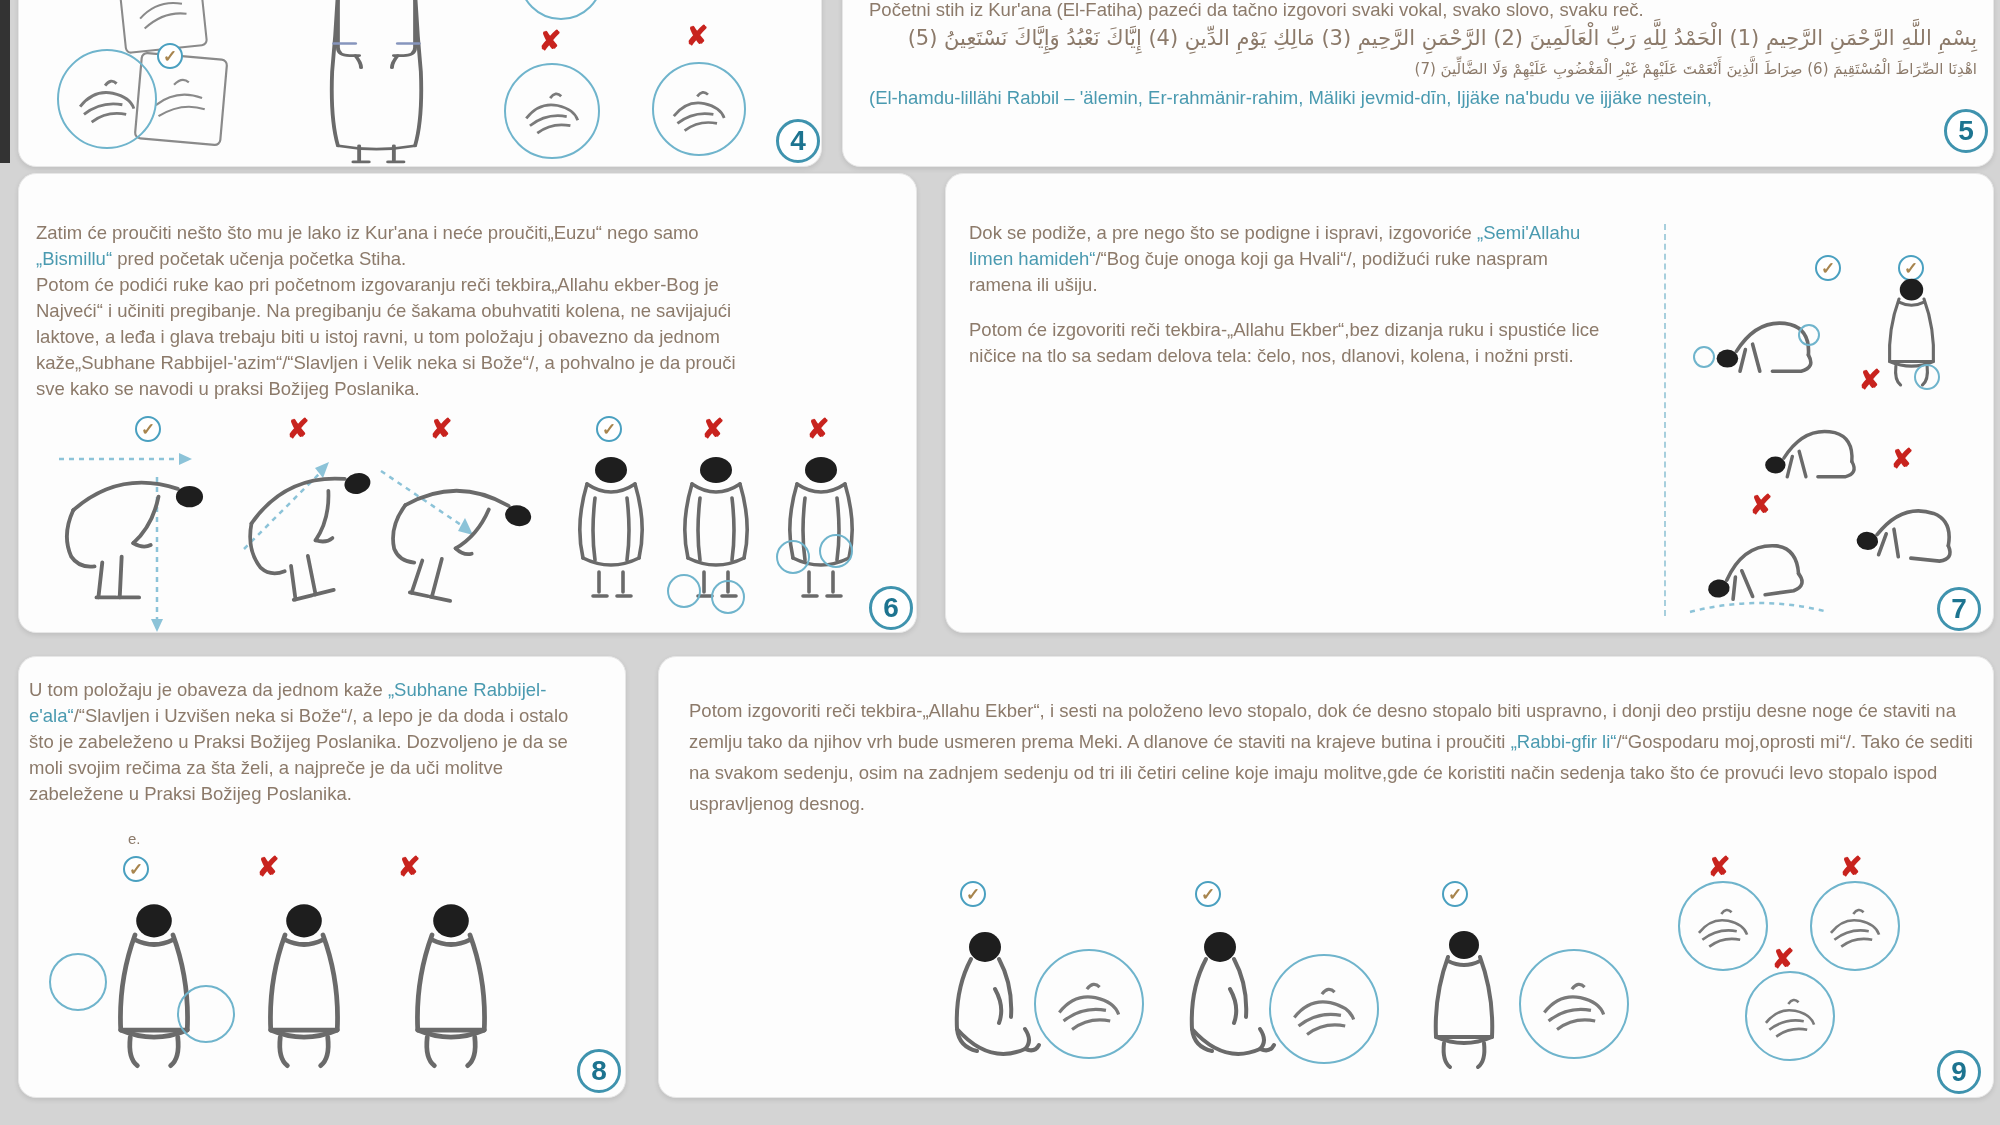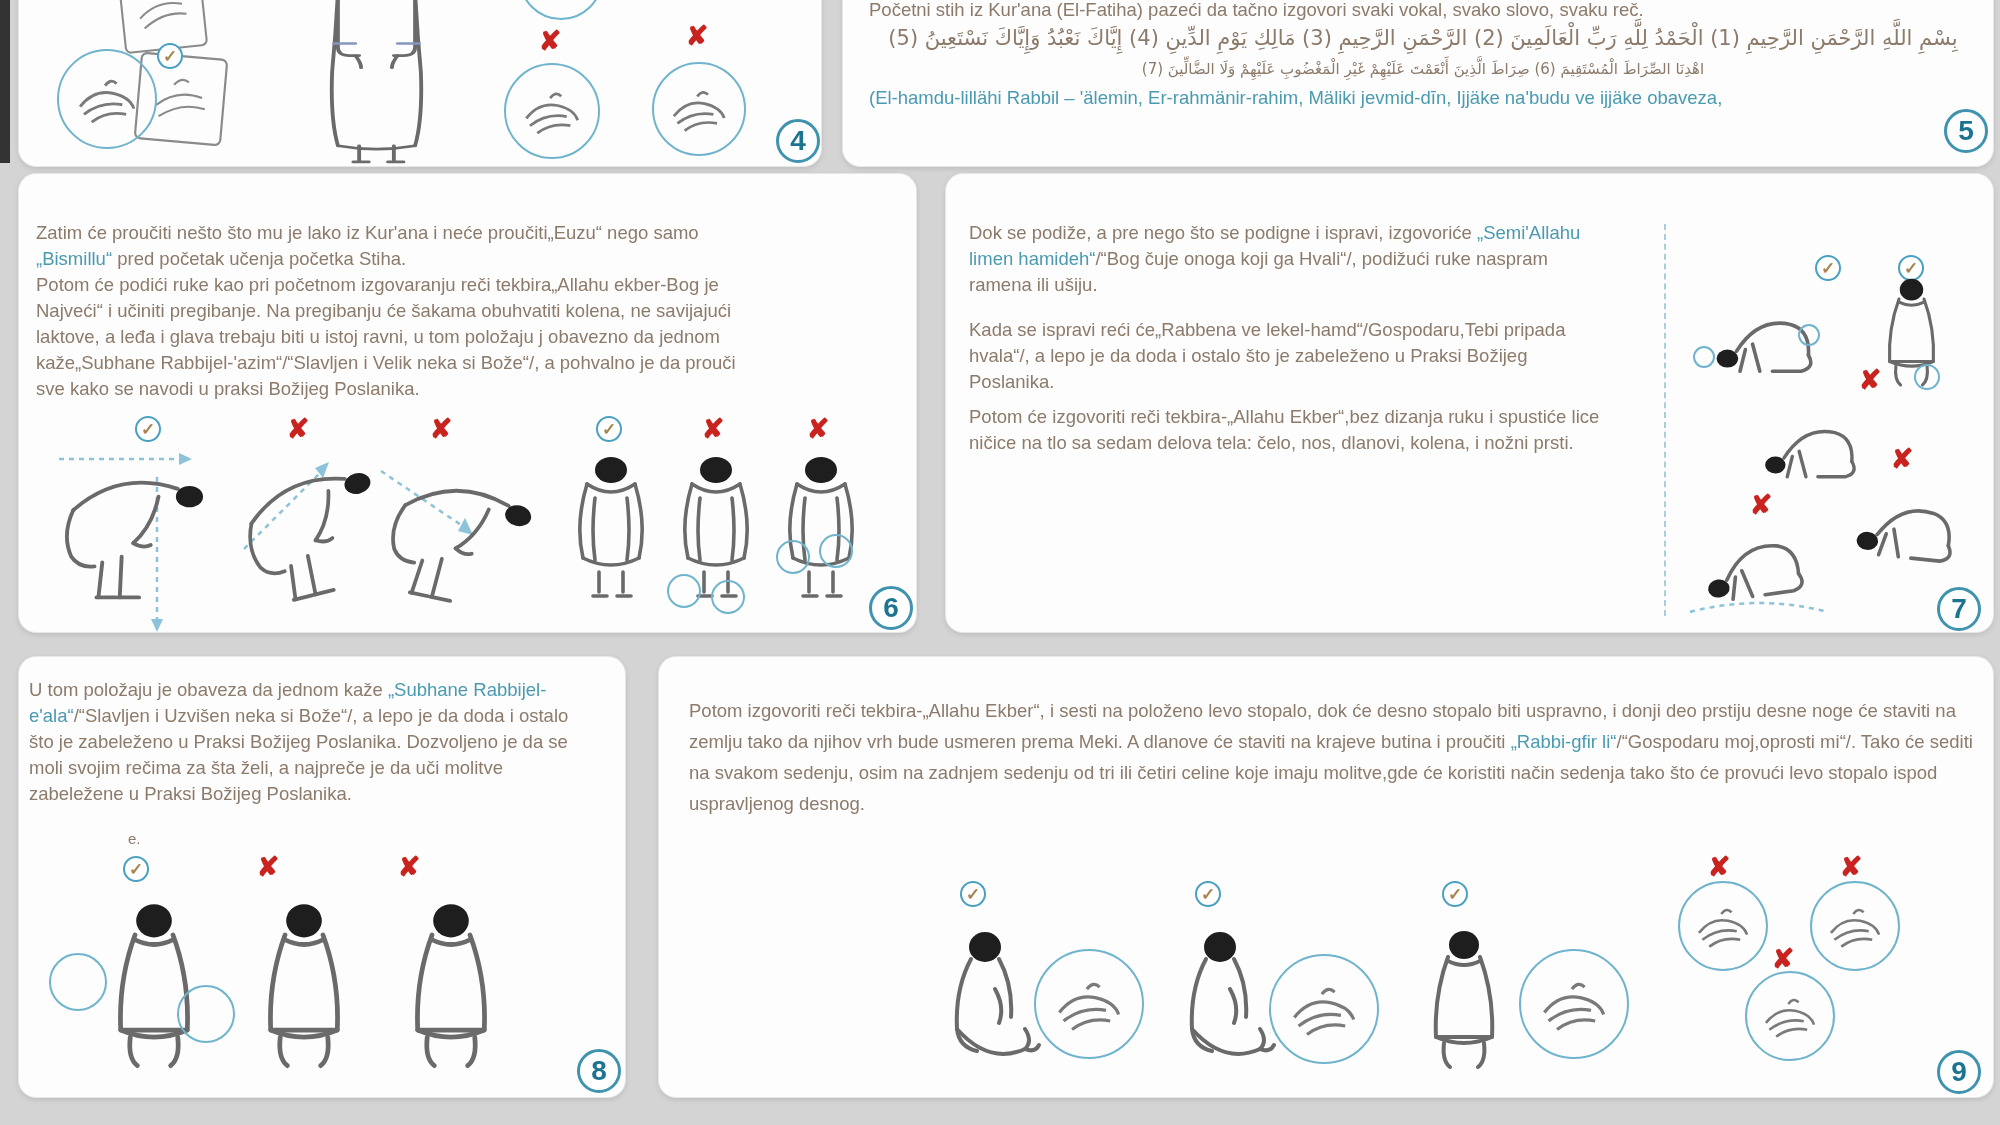--- a/index.html
+++ b/index.html
@@ -8,21 +8,21 @@
     background:#d4d4d4;
     font-family:"Liberation Sans",sans-serif;
   }
   .panel{
     position:absolute;background:#fdfdfd;border:1px solid #e7e7e7;
     border-radius:18px;overflow:hidden;
     box-shadow:0 2px 5px rgba(0,0,0,0.10);
   }
   .txt{color:#8c7a6a;font-size:18.5px;line-height:26px;margin:0;}
   .teal{color:#4a9ab0;}
-  .arabic{font-family:"DejaVu Sans",sans-serif;direction:rtl;unicode-bidi:plaintext;text-align:center;}
+  .arabic{font-family:"DejaVu Sans",sans-serif;direction:rtl;unicode-bidi:plaintext;text-align:right;}
   .badge{
     position:absolute;width:44px;height:44px;border-radius:50%;background:#fff;
     border:3px solid #3f93ae;color:#1d7490;display:flex;align-items:center;justify-content:center;
     font-size:28px;font-weight:bold;box-sizing:border-box;
   }
   .mark{position:absolute;width:26px;height:26px;display:flex;align-items:center;justify-content:center;line-height:1;}
   .mark.check{border:2.5px solid #4aa0c0;border-radius:50%;color:#a8854e;font-size:17px;font-weight:bold;box-sizing:border-box;background:#fff;}
   .mark.cross{color:#c8231e;font-size:27px;font-weight:900;}
   .fig{position:absolute;overflow:visible;}
   .tcirc{position:absolute;border:2.5px solid #6fb4cc;border-radius:50%;box-sizing:border-box;}
@@ -129,21 +129,21 @@
   <div class="badge" style="left:757px;top:328px">
       <span>4</span>
     </div>
 </section>
 
 <section class="panel" style="left:842px;top:-210px;width:1150px;height:375px">
   <div style="position:absolute;left:26px;top:206px;width:1108px">
     <p class="txt" style="line-height:26px">Početni stih iz Kur'ana (El-Fatiha) pazeći da tačno izgovori svaki vokal, svako slovo, svaku reč.</p>
     <p class="txt arabic" style="font-size:21px;line-height:31px">بِسْمِ اللَّهِ الرَّحْمَنِ الرَّحِيمِ (1) الْحَمْدُ لِلَّهِ رَبِّ الْعَالَمِينَ (2) الرَّحْمَنِ الرَّحِيمِ (3) مَالِكِ يَوْمِ الدِّينِ (4) إِيَّاكَ نَعْبُدُ وَإِيَّاكَ نَسْتَعِينُ (5)</p>
     <p class="txt arabic" style="font-size:15px;line-height:31px">اهْدِنَا الصِّرَاطَ الْمُسْتَقِيمَ (6) صِرَاطَ الَّذِينَ أَنْعَمْتَ عَلَيْهِمْ غَيْرِ الْمَغْضُوبِ عَلَيْهِمْ وَلَا الضَّالِّينَ (7)</p>
-    <p class="txt teal" style="line-height:26px">(El-hamdu-lillähi Rabbil – 'älemin, Er-rahmänir-rahim, Mäliki jevmid-dīn, Ijjäke na'budu ve ijjäke obaveza,</p>
+    <p class="txt teal" style="line-height:26px">(El-hamdu-lillähi Rabbil – 'älemin, Er-rahmänir-rahim, Mäliki jevmid-dīn, Ijjäke na'budu ve ijjäke nestein,</p>
   </div>
   <div class="badge" style="left:1101px;top:318px">
       <span>5</span>
     </div>
 </section>
 
 <section class="panel" style="left:18px;top:173px;width:897px;height:458px">
   <div style="position:absolute;left:17px;top:46px;width:718px">
     <p class="txt"><span>Zatim će proučiti nešto što mu je lako iz Kur'ana i neće proučiti„Euzu“ nego samo </span><span class="teal">„Bismillu“</span><span> pred početak učenja početka Stiha.</span></p>
     <p class="txt">Potom će podići ruke kao pri početnom izgovaranju reči tekbira„Allahu ekber-Bog je Najveći“ i učiniti pregibanje. Na pregibanju će šakama obuhvatiti kolena, ne savijajući laktove, a leđa i glava trebaju biti u istoj ravni, u tom položaju j obavezno da jednom kaže„Subhane Rabbijel-'azim“/“Slavljen i Velik neka si Bože“/, a pohvalno je da prouči sve kako se navodi u praksi Božijeg Poslanika.</p>
@@ -194,21 +194,20 @@
   <div class="tcirc" style="left:757px;top:366px;width:34px;height:34px"></div>
   <div class="tcirc" style="left:800px;top:360px;width:34px;height:34px"></div>
   <div class="badge" style="left:850px;top:412px">
       <span>6</span>
     </div>
 </section>
 
 <section class="panel" style="left:945px;top:173px;width:1047px;height:458px">
   <div style="position:absolute;left:23px;top:46px;width:634px">
     <p class="txt" style="margin-bottom:19px"><span>Dok se podiže, a pre nego što se podigne i ispravi, izgovoriće </span><span class="teal">„Semi'Allahu limen hamideh“</span><span>/“Bog čuje onoga koji ga Hvali“/, podižući ruke naspram ramena ili ušiju.</span></p>
-    <p class="txt" style="margin-bottom:9px">Kada se ispravi reći će„Rabbena ve lekel-hamd“/Gospodaru,Tebi pripada hvala“/, a lepo je da doda i ostalo što je zabeleženo u Praksi Božijeg Poslanika.</p>
     <p class="txt" style="margin-bottom:27px">Potom će izgovoriti reči tekbira-„Allahu Ekber“,bez dizanja ruku i spustiće lice ničice na tlo sa sedam delova tela: čelo, nos, dlanovi, kolena, i nožni prsti.</p>
   </div>
   <div class="sep" style="left:718px;top:50px;height:392px"></div>
 
   <span class="mark check" style="left:869px;top:81px">✓</span>
   <span class="mark check" style="left:952px;top:81px">✓</span>
   <span class="mark cross" style="left:911px;top:193px">✘</span>
   <span class="mark cross" style="left:802px;top:318px">✘</span>
   <span class="mark cross" style="left:943px;top:272px">✘</span>
 

